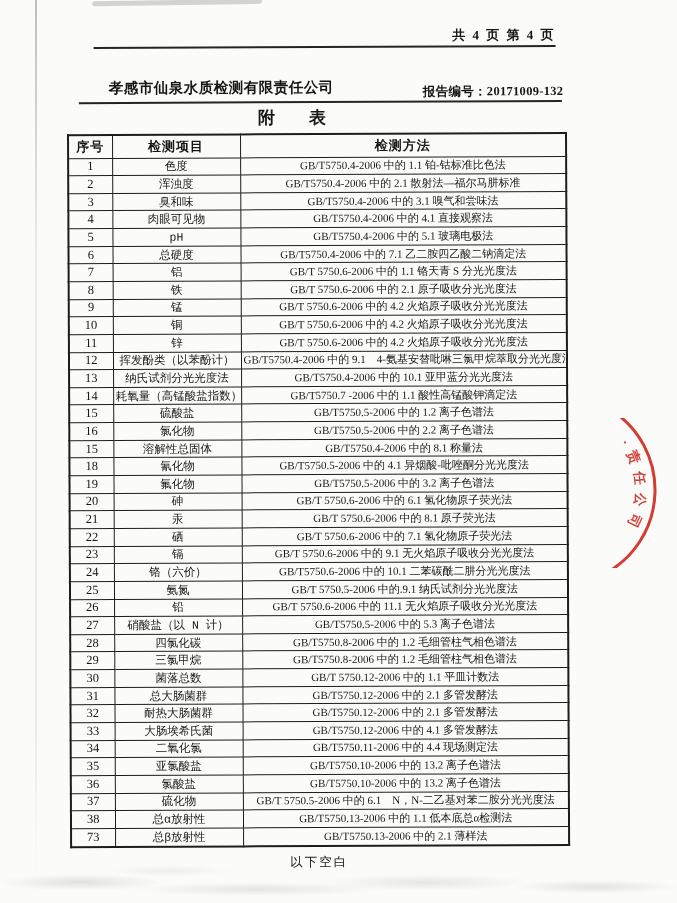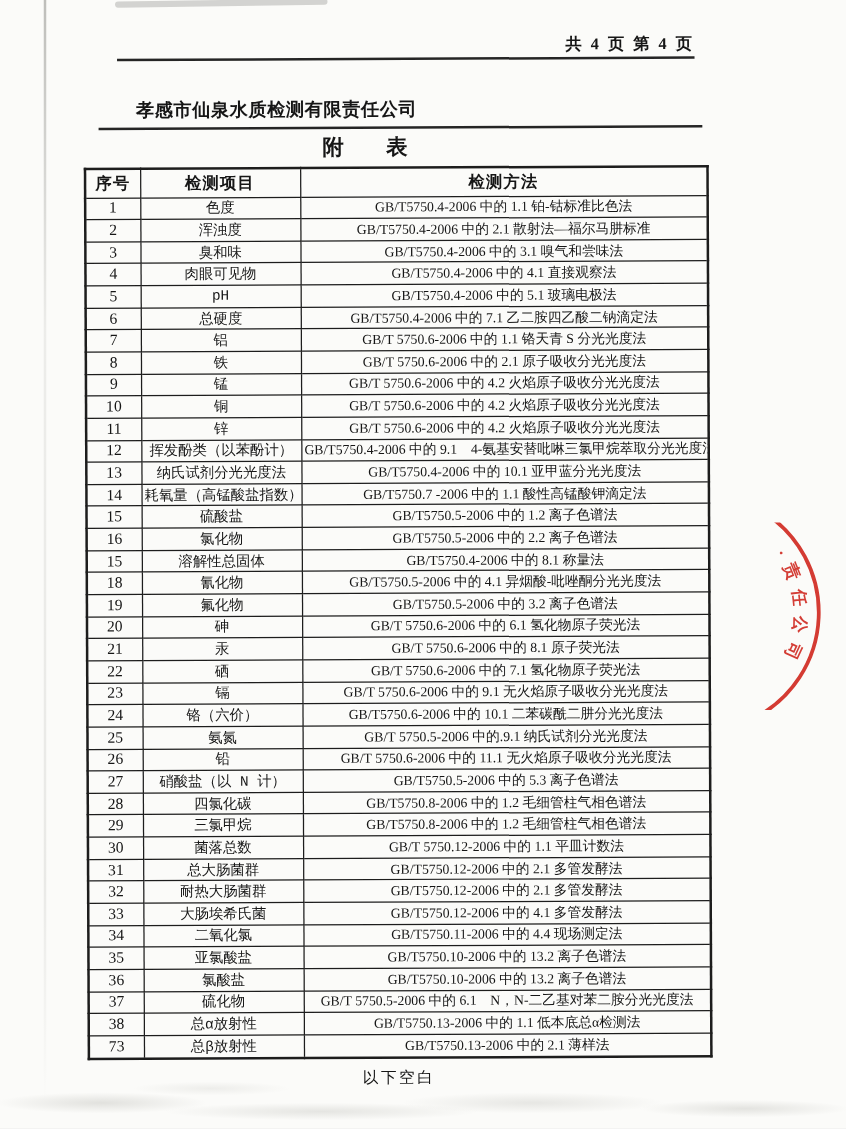--- a/index.html
+++ b/index.html
@@ -72,20 +72,21 @@
   <div class="top-smudge"></div>
   <div class="bottom-noise"></div>
 
   <div class="content">
 
     <div class="page-indicator">共 4 页 第 4 页</div>
     <div class="rule-top"></div>
 
     <div class="company">孝感市仙泉水质检测有限责任公司</div>
 
+    <div class="report-no"><span>报告编号：</span><span>20171009-132</span></div>
 
     <div class="rule-mid"></div>
 
     <div class="table-title">附　　表</div>
 
     <table class="report">
       <colgroup>
         <col class="col-no">
           <col class="col-item">
           <col class="col-method">

